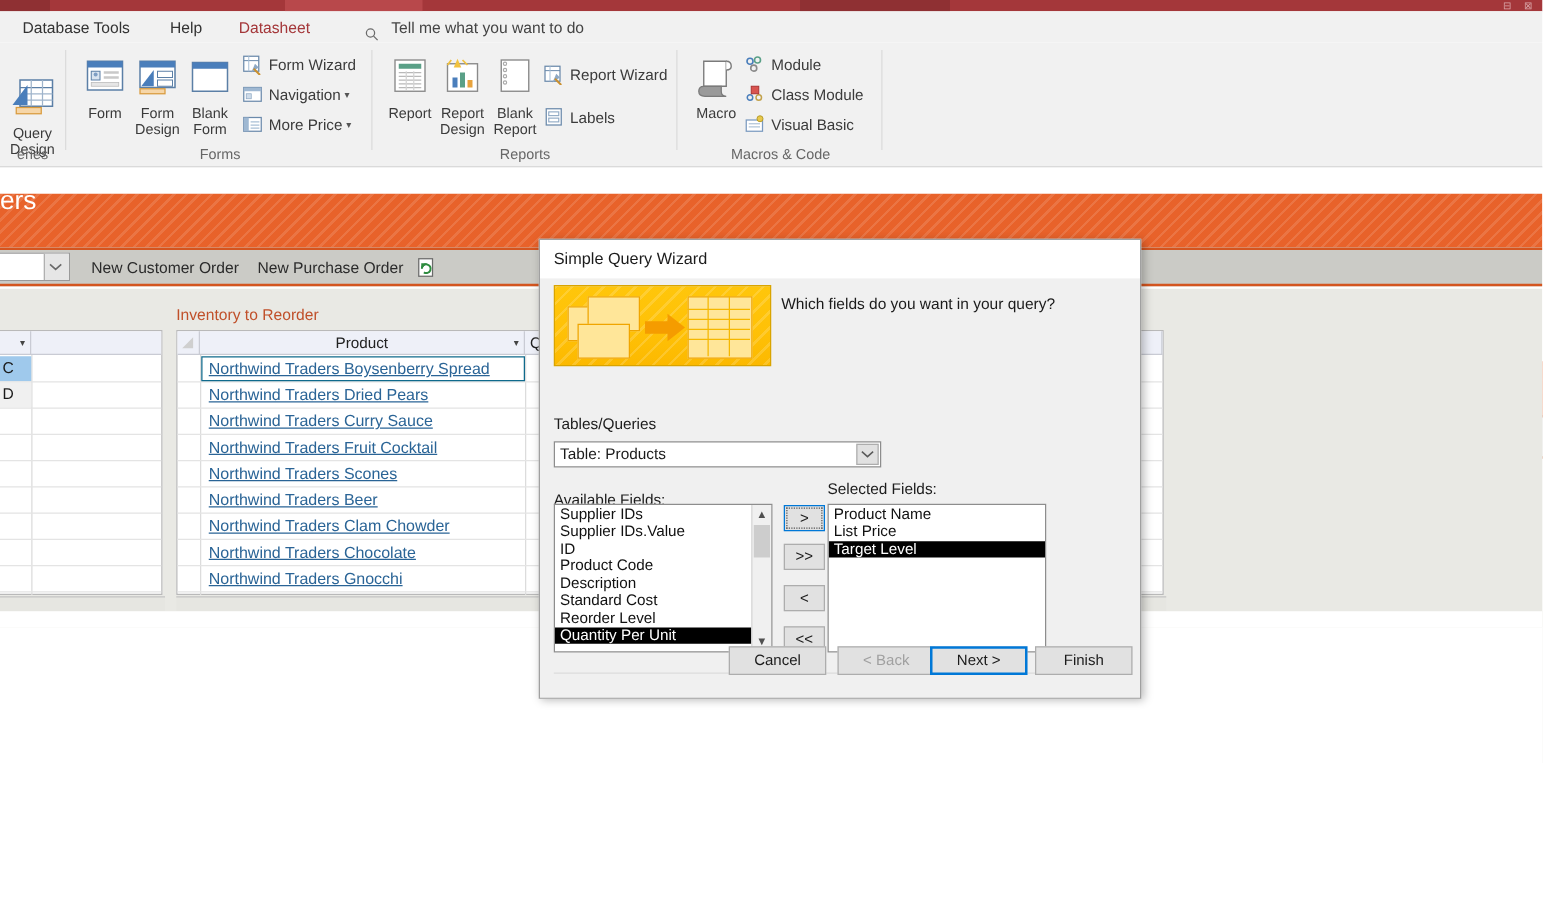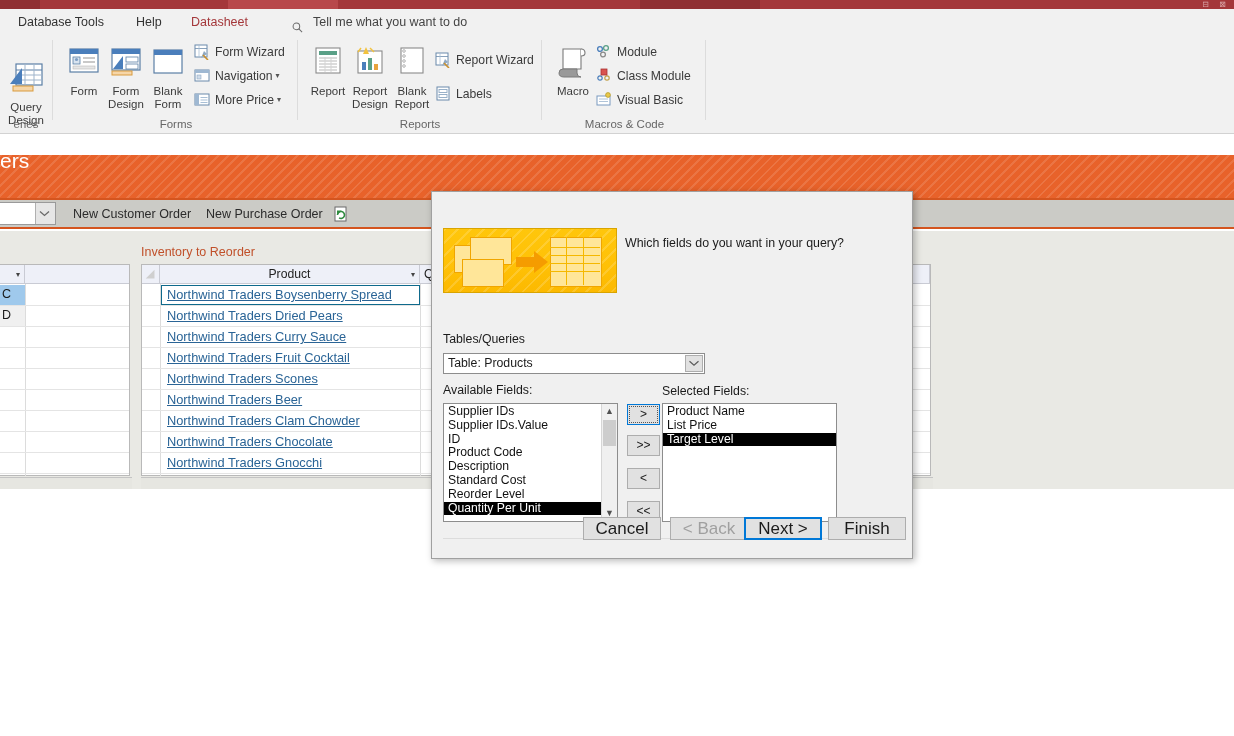--- a/index.html
+++ b/index.html
@@ -200,21 +200,21 @@
     border: 1px solid #adadad; box-sizing: border-box;
     font-size: 12px; color: #1b1b1b; text-align: center; line-height: 19px;
     cursor: default;
   }
   .movebtn.focus { border: 1px solid #0078d7; outline: 1px dotted #555; outline-offset: -3px; }
 
   .dlgsep { position: absolute; left: 11px; width: 458px; height: 1px; background: #dcdcdc; }
 
   .dlgbtn {
     position: absolute; width: 78px; height: 23px; background: #e1e1e1;
-    border: 1px solid #adadad; box-sizing: border-box; font-size: 17px;
+    border: 1px solid #adadad; box-sizing: border-box; font-size: 12px;
     color: #1b1b1b; text-align: center; line-height: 21px; cursor: default;
   }
   .dlgbtn.disabled { color: #a0a0a0; }
   .dlgbtn.default { border: 2px solid #0078d7; line-height: 19px; }
 </style>
 </head>
 <body>
 
 <div id="root">
 
@@ -654,20 +654,23 @@
       <div style="position:absolute; left:25px; top:169px; font-size:12.8px; color:#2a6496; text-decoration:underline; white-space:nowrap;">Northwind Traders Chocolate</div>
       <div style="position:absolute; left:25px; top:190px; font-size:12.8px; color:#2a6496; text-decoration:underline; white-space:nowrap;">Northwind Traders Gnocchi</div>
     </div>
 
     <div style="position:absolute; left:-60px; top:343px; width:192px; height:12px; background:#e6e6e1; border-top:1px solid #c4c4c4; box-sizing:border-box;"></div>
     <div style="position:absolute; left:141px; top:343px; width:792px; height:12px; background:#e6e6e1; border-top:1px solid #c4c4c4; box-sizing:border-box;"></div>
     <div style="position:absolute; left:0; top:355px; width:1234px; height:13px; background:#ffffff;"></div>
   </div>
 
   <div class="dialog">
+    <div class="dlg-title">
+      <span>Simple Query Wizard</span>
+    </div>
 
     <div class="dlg-body">
 
       <div class="wizbmp">
         <div class="minigrid" style="left:10px; top:16px; width:40px; height:26px;"></div>
         <div class="minigrid" style="left:26px; top:8px; width:40px; height:26px;"></div>
         <div class="minigrid" style="left:18px; top:30px; width:40px; height:26px;"></div>
         <div class="minigrid" style="left:106px; top:8px; width:50px; height:48px;"></div>
         <div class="mg-line" style="left:106px; top:18px; width:50px;"></div>
         <div class="mg-line" style="left:106px; top:26px; width:50px;"></div>
@@ -686,21 +689,21 @@
 
       <div class="dlgcombo">
         <span class="val">Table: Products</span>
         <span class="btn">
           <svg class="chev" width="11" height="7" viewBox="0 0 11 7">
             <polyline points="1,1.5 5.5,5.5 10,1.5" fill="none" stroke="#5a5a5a" stroke-width="1.2"></polyline>
           </svg>
         </span>
       </div>
 
-      <div class="fieldlabel" style="left:11px; top:160px;">Available Fields:</div>
+      <div class="fieldlabel" style="left:11px; top:170px;">Available Fields:</div>
       <div class="fieldlabel" style="left:230px; top:161px;">Selected Fields:</div>
 
       <div class="listbox" style="left:11px; top:180px; width:175px; height:119px;">
         <div style="position:absolute; left:0; top:1px; right:15px; bottom:0;">
           <div class="item">Supplier IDs</div>
           <div class="item">Supplier IDs.Value</div>
           <div class="item">ID</div>
           <div class="item">Product Code</div>
           <div class="item">Description</div>
           <div class="item">Standard Cost</div>

